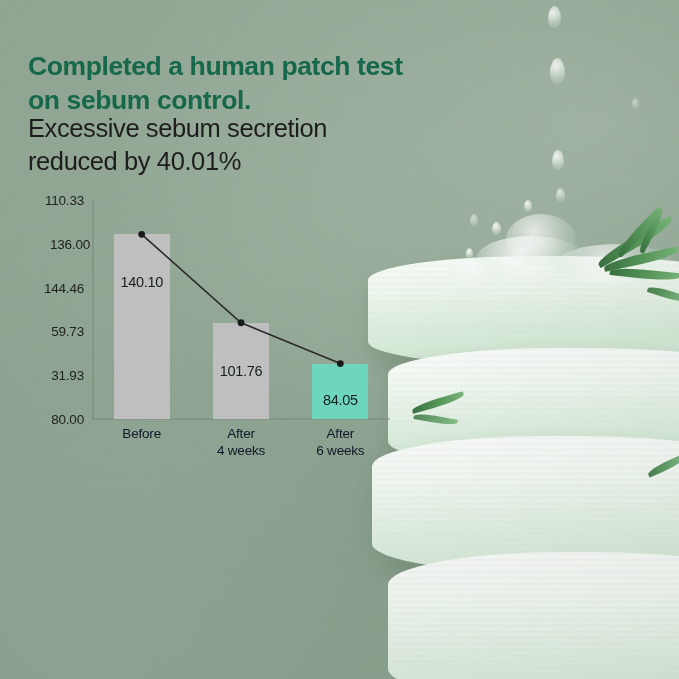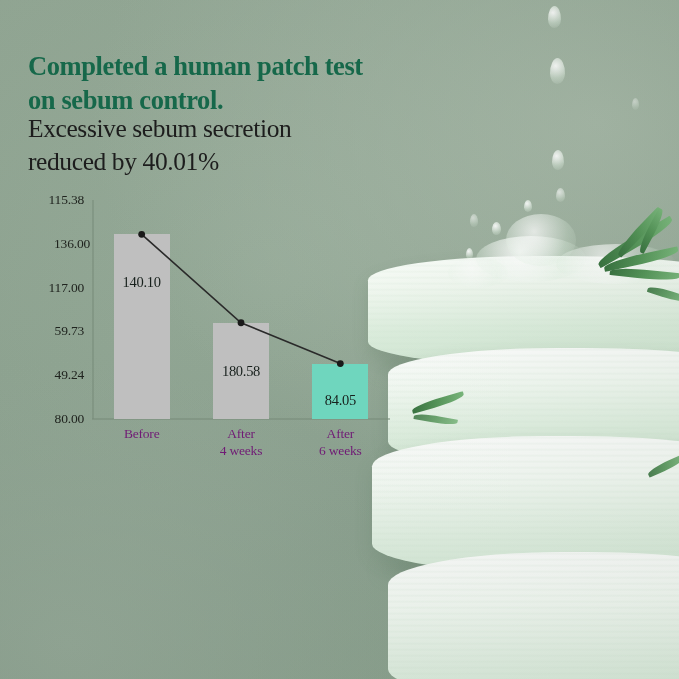--- a/index.html
+++ b/index.html
@@ -5,21 +5,21 @@
   html, body {
     margin: 0;
     padding: 0;
     background: #8ea491;
   }
   #canvas {
     position: relative;
     width: 679px;
     height: 679px;
     overflow: hidden;
-    font-family: Liberation Serif, serif;
+    font-family: Liberation Sans, sans-serif;
     background: #8ea491;
   }
 
   
   .photo-layer {
     position: absolute;
     inset: 0;
     overflow: hidden;
   }
   .bg-base {
@@ -182,21 +182,21 @@
     letter-spacing: -0.3px;
     white-space: nowrap;
   }
 
   .xlabel {
     position: absolute;
     top: 240px;
     text-align: center;
     font-size: 13.5px;
     line-height: 1.25;
-    color: #701a75;
+    color: #0f172a;
     letter-spacing: -0.2px;
     white-space: pre-line;
     transform: translateX(-50%);
   }
 
   #line-overlay {
     position: absolute;
     left: 0; top: 0;
     width: 420px; height: 290px;
     overflow: visible;
@@ -251,33 +251,33 @@
   <div class="headline">Completed a human patch test
 on sebum control.</div>
   <div class="subhead">Excessive sebum secretion
 reduced by 40.01%</div>
 
   <div id="chart">
     <div class="axis-line" id="y-axis"></div>
     <div class="axis-line" id="x-axis"></div>
 
     <div id="ytick-container">
-        <div class="ytick" style="top: 14px; left: 10px; width: 74px;">115.38</div>
+        <div class="ytick" style="top: 14px; left: 10px; width: 74px;">110.33</div>
         <div class="ytick" style="top: 57.8px; left: 16px; width: 74px;">136.00</div>
-        <div class="ytick" style="top: 101.6px; left: 10px; width: 74px;">117.00</div>
+        <div class="ytick" style="top: 101.6px; left: 10px; width: 74px;">144.46</div>
         <div class="ytick" style="top: 145.4px; left: 10px; width: 74px;">59.73</div>
-        <div class="ytick" style="top: 189.2px; left: 10px; width: 74px;">49.24</div>
+        <div class="ytick" style="top: 189.2px; left: 10px; width: 74px;">31.93</div>
         <div class="ytick" style="top: 233px; left: 10px; width: 74px;">80.00</div>
       </div>
 
     <div class="bars-area" id="bars-area">
         <div class="bar bar-gray" style="left: 21.6667px; width: 56px; height: 184.652px;"></div>
         <div class="bar-value" style="left: 49.6667px; top: 74.3484px;">140.10</div>
         <div class="bar bar-gray" style="left: 121px; width: 56px; height: 96.2678px;"></div>
-        <div class="bar-value" style="left: 149px; top: 162.732px;">180.58</div>
+        <div class="bar-value" style="left: 149px; top: 162.732px;">101.76</div>
         <div class="bar bar-mint" style="left: 220.333px; width: 56px; height: 55.4416px;"></div>
         <div class="bar-value" style="left: 248.333px; top: 192px;">84.05</div>
       </div>
 
     <svg id="line-overlay">
         <polyline points="141.66666666666666,48.34842105263161 241,136.73221052631578 340.3333333333333,177.5584210526316" fill="none" stroke="#2a2a2a" stroke-width="1.6"></polyline>
         <circle cx="141.66666666666666" cy="48.34842105263161" r="3.4" fill="#1a1a1a"></circle>
         <circle cx="241" cy="136.73221052631578" r="3.4" fill="#1a1a1a"></circle>
         <circle cx="340.3333333333333" cy="177.5584210526316" r="3.4" fill="#1a1a1a"></circle>
       </svg>

